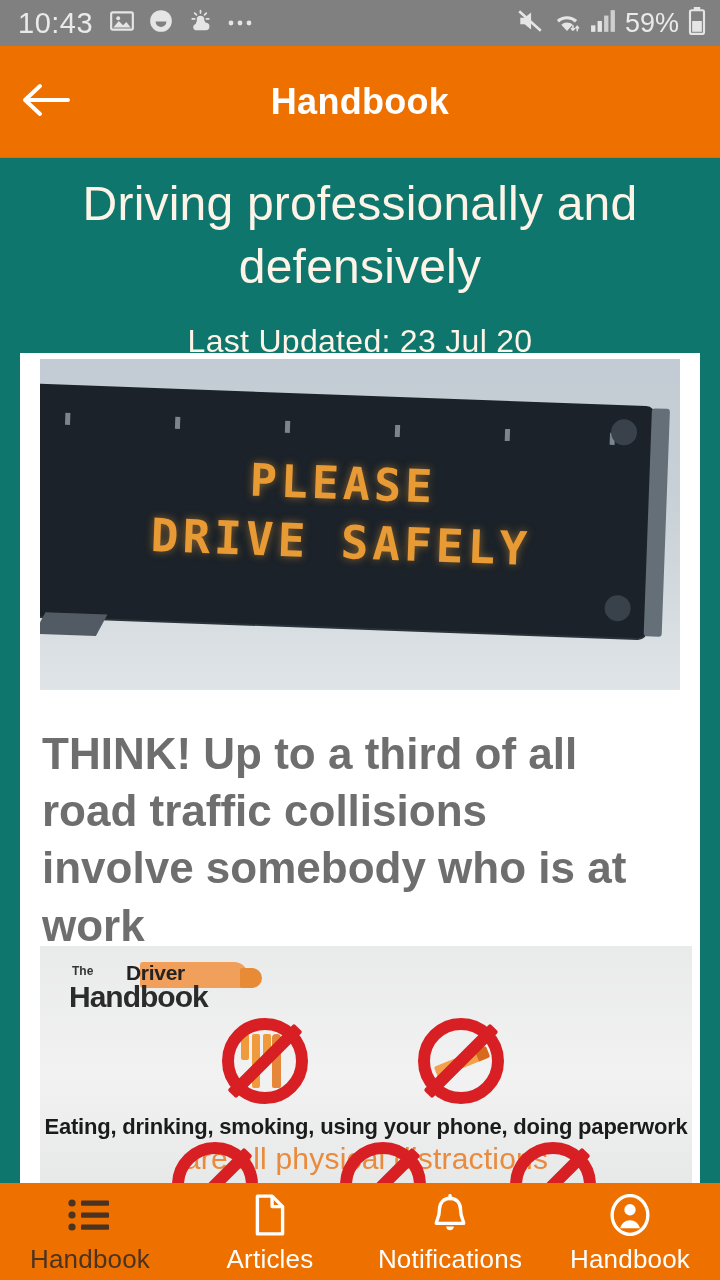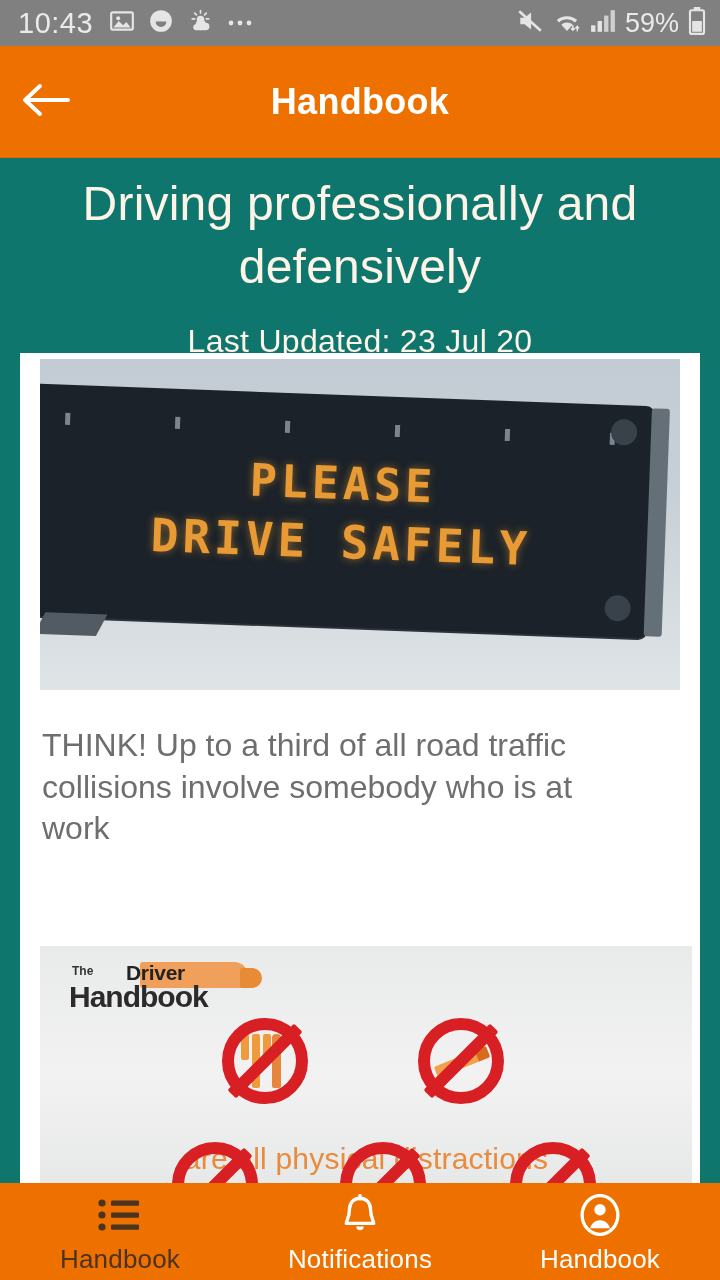--- a/index.html
+++ b/index.html
@@ -79,21 +79,21 @@
     font-weight:bold; font-size:45px; letter-spacing:4px;
     text-shadow:0 0 8px rgba(232,154,53,.55);
   }
   .led1{ top:62px; }
   .led2{ top:120px; font-size:46px; }
   .sign-posts{ position:absolute; top:28px; left:30px; width:560px; height:8px; }
   .sign-posts i{ position:absolute; top:0; width:5px; height:12px; background:#7c858d; }
 
   .lead{
     position:absolute; top:372px; left:22px; width:600px;
-    color:#6e6e6e; font-size:32px; font-weight:normal; line-height:1.3;
+    color:#6e6e6e; font-size:44px; font-weight:bold; line-height:1.3;
   }
 
   
   .info{
     position:absolute; top:593px; left:20px; width:652px; height:237px;
     background:linear-gradient(#e9ebea 0%, #f1f2f1 55%, #e7e9e8 100%);
     overflow:hidden;
   }
   .logo{ position:absolute; top:14px; left:28px; width:230px; height:58px; }
   .logo-truck{
@@ -280,20 +280,21 @@
         <div class="ban-ring"></div>
         <div class="ban-slash"></div>
       </div>
 
       <div class="ban ban2">
         <div class="cig"></div>
         <div class="ban-ring"></div>
         <div class="ban-slash"></div>
       </div>
 
+      <div class="info-line1">Eating, drinking, smoking, using your phone, doing paperwork</div>
       <div class="info-line2">are all physical distractions</div>
 
       <div class="ban ban3">
         <div class="ban-ring"></div>
         <div class="ban-slash"></div>
       </div>
       <div class="ban ban4">
         <div class="ban-ring"></div>
         <div class="ban-slash"></div>
       </div>
@@ -316,20 +317,29 @@
             <circle cx="4" cy="18" r="3.6"></circle>
               <rect x="13" y="15.4" width="28" height="5.4" rx="1"></rect>
             <circle cx="4" cy="30" r="3.6"></circle>
               <rect x="13" y="27.4" width="28" height="5.4" rx="1"></rect>
           </g>
         </svg>
       </span>
       <span class="navlabel">Handbook</span>
     </div>
 
+    <div class="navitem">
+      <span class="navicon">
+        <svg width="36" height="42" viewBox="0 0 32 40">
+          <path d="M4 2h14l10 10v26H4z" fill="none" stroke="#ffffff" stroke-width="3.2" stroke-linejoin="round"></path>
+          <path d="M18 2v10h10" fill="none" stroke="#ffffff" stroke-width="3.2" stroke-linejoin="round"></path>
+        </svg>
+      </span>
+      <span class="navlabel">Articles</span>
+    </div>
 
     <div class="navitem">
       <span class="navicon">
         <svg width="40" height="42" viewBox="0 0 36 40">
           <path d="M18 4c-6 0-10 4.4-10 10.4 0 8-3 10.6-3 13.6h26c0-3-3-5.6-3-13.6C28 8.4 24 4 18 4z" fill="none" stroke="#ffffff" stroke-width="3.2" stroke-linejoin="round"></path>
           <path d="M18 1.5v3" stroke="#ffffff" stroke-width="3.2" stroke-linecap="round"></path>
           <path d="M14.4 31c0 2 1.6 3.6 3.6 3.6s3.6-1.6 3.6-3.6z" fill="#ffffff"></path>
         </svg>
       </span>
       <span class="navlabel">Notifications</span>

